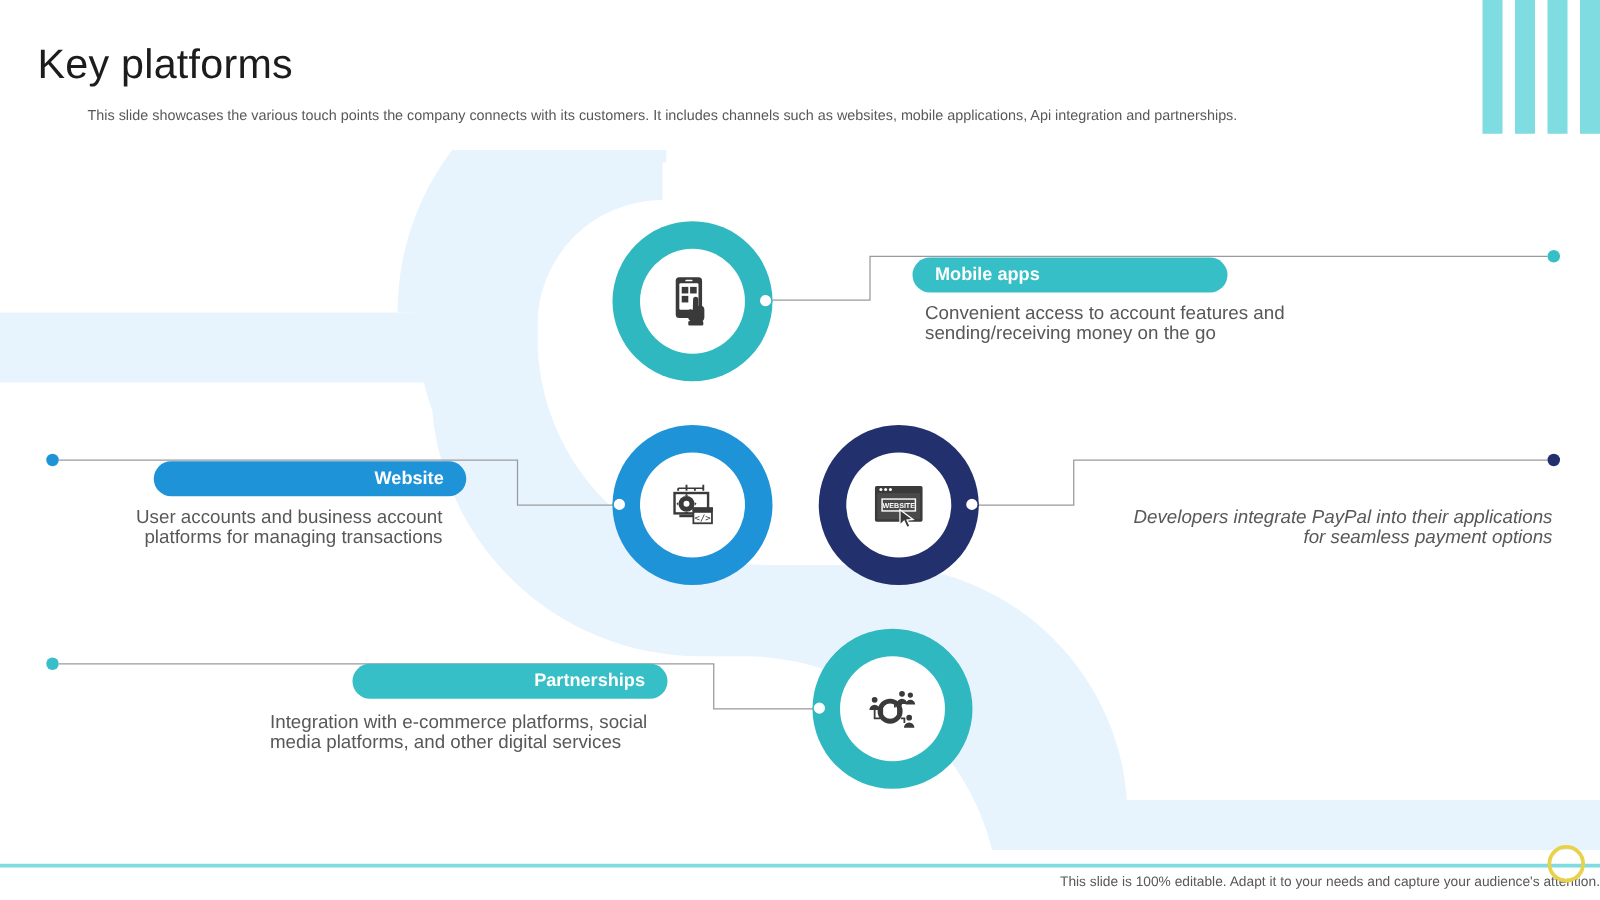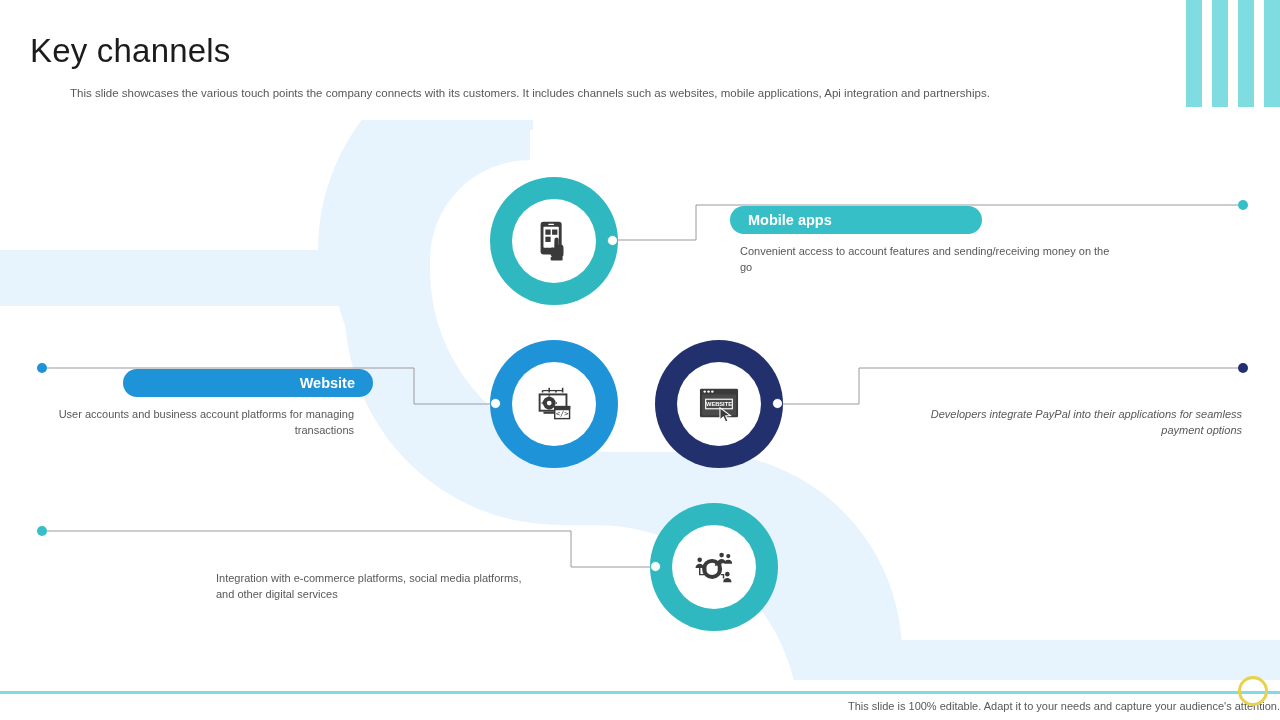--- a/index.html
+++ b/index.html
@@ -48,21 +48,21 @@
 
   
   .wires{position:absolute;left:0;top:0;width:1280px;height:720px;}
 
   
   .pill{position:absolute;height:28px;border-radius:14px;color:#fff;
         font-size:14.5px;font-weight:bold;display:flex;align-items:center;
         box-sizing:border-box;}
   .pill.left{justify-content:flex-start;padding-left:18px;}
   .pill.right{justify-content:flex-end;padding-right:18px;}
-  .desc{position:absolute;font-size:11px;color:#58585a;line-height:16px;}
+  .desc{position:absolute;font-size:15px;color:#58585a;line-height:16px;}
 
   .p-mobile{left:730px;top:206px;width:252px;background:#36bfc6;}
   .d-mobile{left:740px;top:243px;width:370px;text-align:left;}
 
   .p-website{left:123px;top:369px;width:250px;background:#1f93d8;}
   .d-website{left:48px;top:406px;width:306px;text-align:right;}
 
   .p-api{left:893px;top:368px;width:251px;background:#22306e;}
   .d-api{left:902px;top:406px;width:340px;text-align:right;font-style:italic;}
 
@@ -91,21 +91,21 @@
     <rect x="890" y="520" width="390" height="90" fill="#e8f4fd"></rect>
   </svg>
 
   <div class="topbars">
     <i></i>
     <i></i>
     <i></i>
     <i></i>
   </div>
 
-  <div class="title">Key channels</div>
+  <div class="title">Key platforms</div>
   <div class="subtitle">This slide showcases the various touch points the company connects with its customers. It includes channels such as websites, mobile applications, Api integration and partnerships.</div>
 
   <svg class="wires" viewBox="0 0 1280 720" xmlns="http://www.w3.org/2000/svg">
 
     <g>
       <path d="M618,240 L696,240 L696,205 L1238,205" fill="none" stroke="#9a9a9e" stroke-width="1"></path>
       <circle cx="1243" cy="205" r="5" fill="#36bfc6"></circle>
     </g>
 
     <g>
@@ -207,19 +207,20 @@
   </div>
 
   <div class="pill left p-mobile">Mobile apps</div>
   <div class="desc d-mobile">Convenient  access to account features  and sending/receiving money on the go</div>
 
   <div class="pill right p-website">Website</div>
   <div class="desc d-website">User accounts and business account platforms for managing transactions</div>
 
   <div class="desc d-api">Developers  integrate PayPal into their applications for seamless payment options</div>
 
+  <div class="pill right p-partner">Partnerships</div>
   <div class="desc d-partner">Integration with e-commerce  platforms,  social media platforms,  and other digital services</div>
 
   <div class="bottomline"></div>
   <div class="footer">This slide is 100% editable. Adapt it to your needs and capture your audience's attention.</div>
   <div class="ring-deco"></div>
 
 </div>
 
 </body></html>

